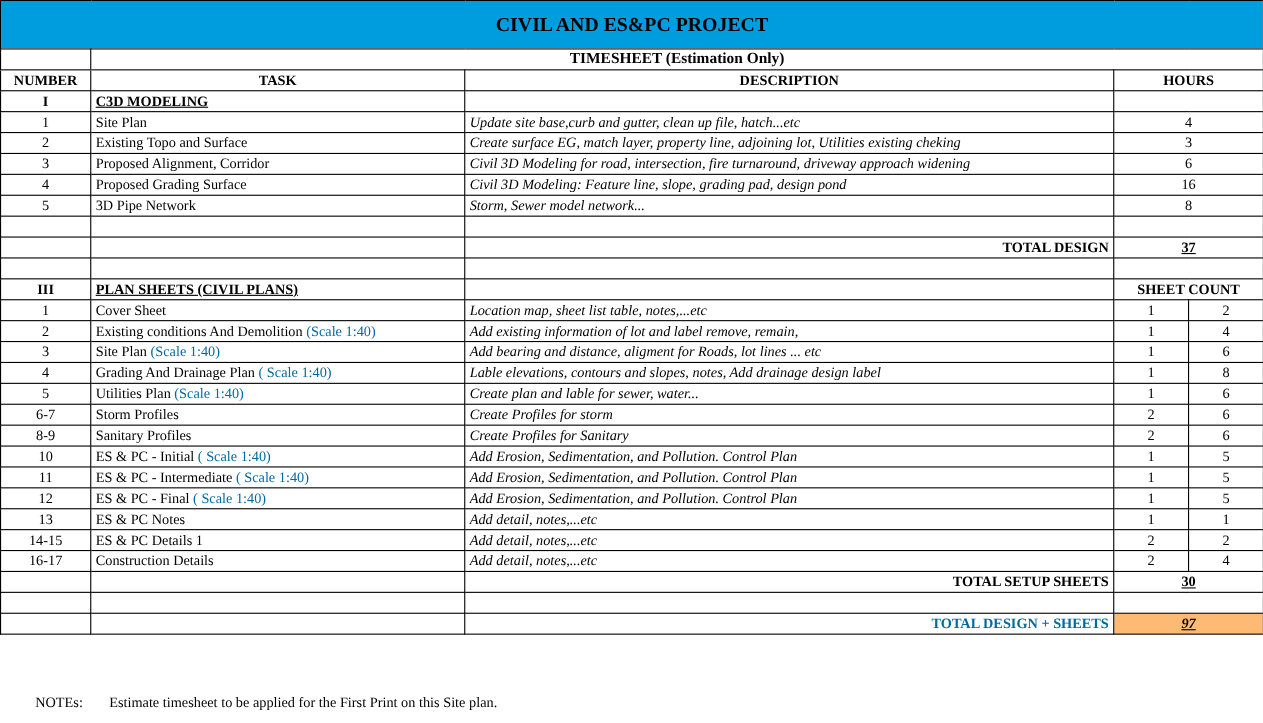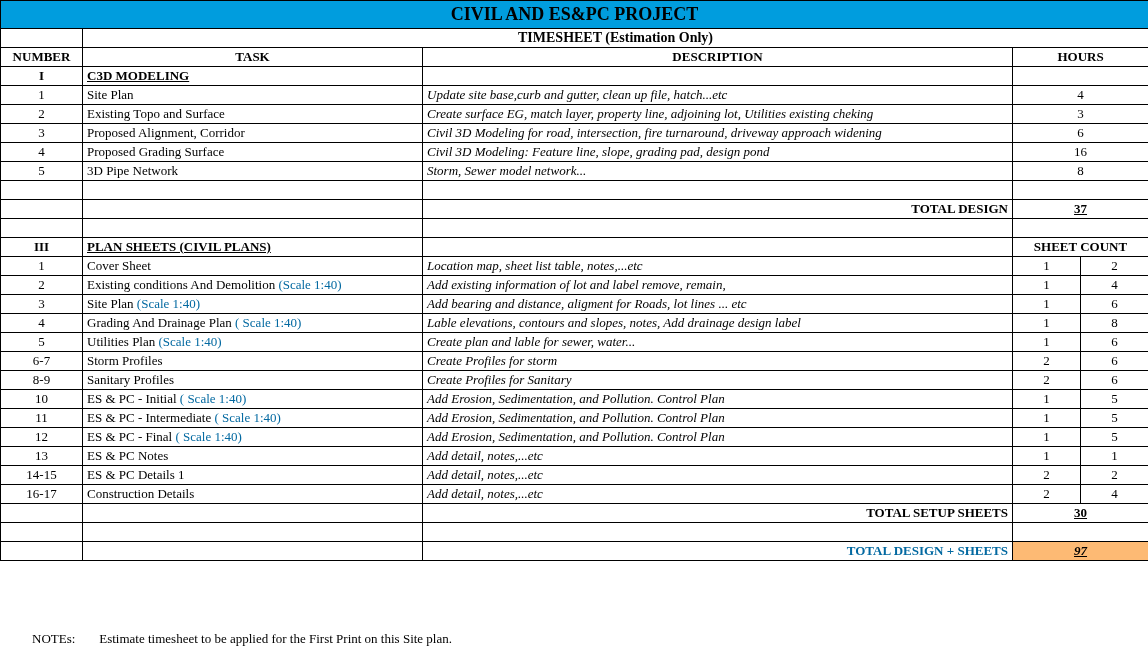--- a/index.html
+++ b/index.html
@@ -30,21 +30,21 @@
     vertical-align: middle;
     overflow: hidden;
     white-space: nowrap;
   }
   .no-border-bottom { border-bottom: none; }
   .blue-banner {
     background: #009dde;
     text-align: center;
     font-weight: bold;
     font-size: 18px;
-    height: 28px;
+    height: 44px;
     border: 1px solid #000;
   }
   .section-title {
     text-align: center;
     font-weight: bold;
     font-size: 14px;
     margin-top: 30px;
   }
   .hdr { font-weight: bold; text-align: center; }
   .bold { font-weight: bold; }

